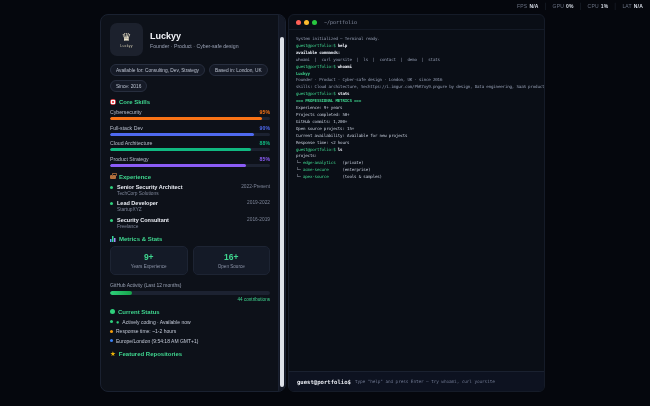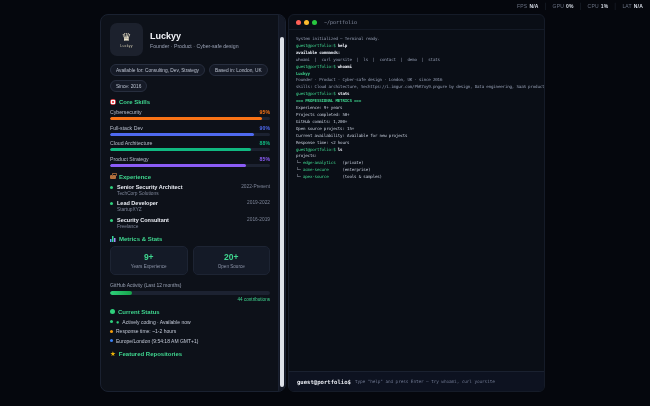--- a/index.html
+++ b/index.html
@@ -231,21 +231,21 @@
       <div class="section-h">
         <span class="ic chart"></span>
         <span>Metrics &amp; Stats</span>
       </div>
       <div class="metrics-grid" id="metrics">
           <div class="metric">
      <div class="metric-value">9+</div>
      <div class="metric-label">Years Experience</div>
           </div>
           <div class="metric">
-     <div class="metric-value">20+</div>
+     <div class="metric-value">16+</div>
      <div class="metric-label">Open Source</div>
           </div>
         </div>
 
       <div class="activity-label">GitHub Activity (Last 12 months)</div>
       <div class="activity-bar">
         <div class="activity-fill" id="activity-fill" style="width: 14%;"></div>
       </div>
       <div class="activity-contrib">44 contributions</div>
 

